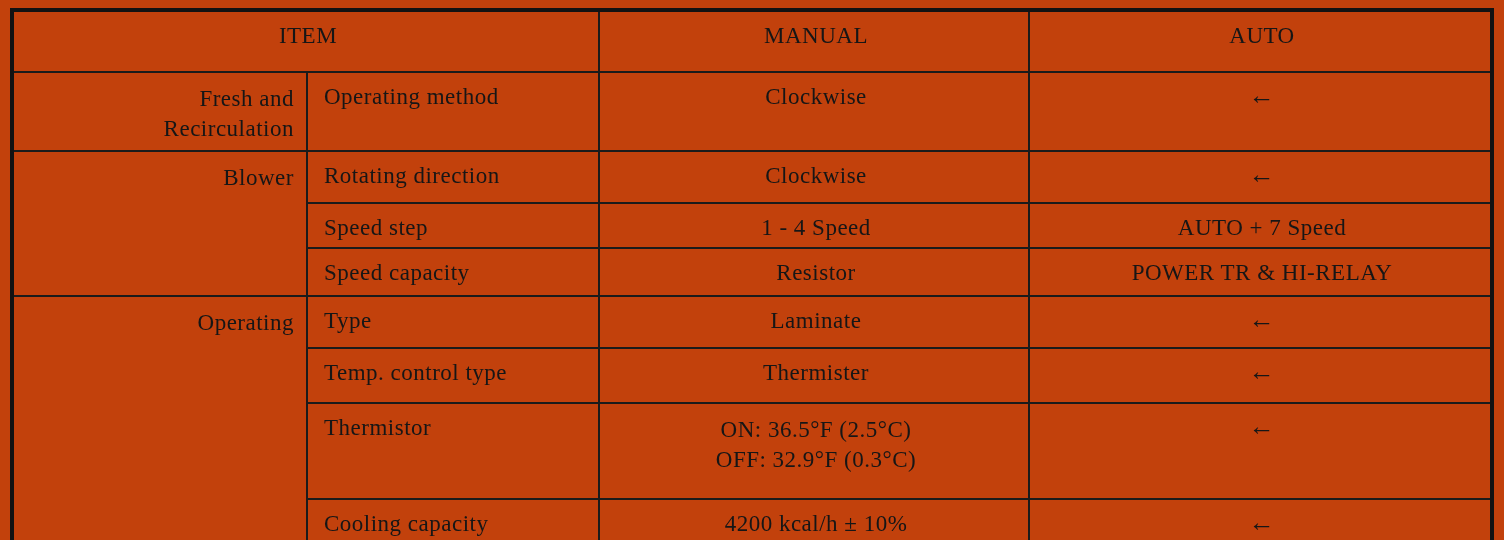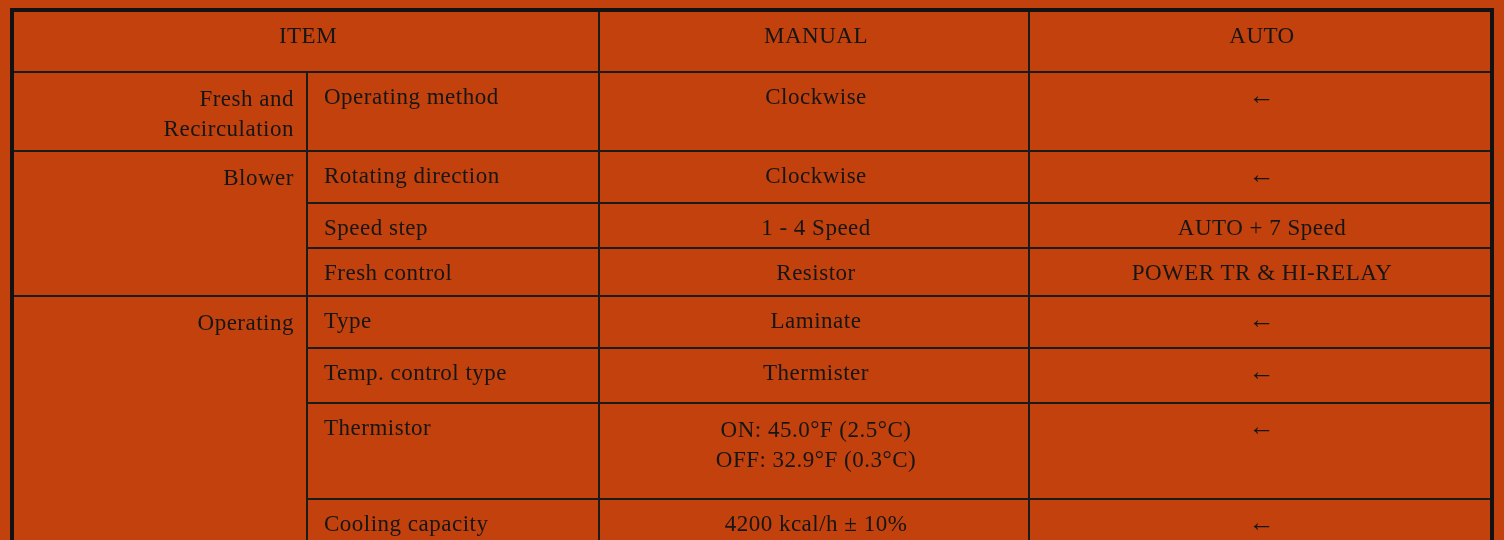--- a/index.html
+++ b/index.html
@@ -98,21 +98,21 @@
       <td class="value-cell"><span class="arrow">←</span></td>
     </tr>
 
     <tr class="r-std2">
       <td class="label-cell">Speed step</td>
       <td class="value-cell">1 - 4 Speed</td>
       <td class="value-cell">AUTO + 7 Speed</td>
     </tr>
 
     <tr class="r-std3">
-      <td class="label-cell">Fresh control</td>
+      <td class="label-cell">Speed capacity</td>
       <td class="value-cell">Resistor</td>
       <td class="value-cell">POWER TR &amp; HI-RELAY</td>
     </tr>
 
     <tr class="r-std4">
       <td class="group-cell" rowspan="4">
         <span class="line">Operating</span>
       </td>
       <td class="label-cell">Type</td>
       <td class="value-cell">Laminate</td>
@@ -121,21 +121,21 @@
 
     <tr class="r-std5">
       <td class="label-cell">Temp. control type</td>
       <td class="value-cell">Thermister</td>
       <td class="value-cell"><span class="arrow">←</span></td>
     </tr>
 
     <tr class="r-tall2">
       <td class="label-cell">Thermistor</td>
       <td class="value-cell">
-        <span class="line">ON: 45.0°F (2.5°C)</span>
+        <span class="line">ON: 36.5°F (2.5°C)</span>
         <span class="line">OFF: 32.9°F (0.3°C)</span>
       </td>
       <td class="value-cell"><span class="arrow">←</span></td>
     </tr>
 
     <tr class="r-std6">
       <td class="label-cell">Cooling capacity</td>
       <td class="value-cell">4200 kcal/h ± 10%</td>
       <td class="value-cell"><span class="arrow">←</span></td>
     </tr>

